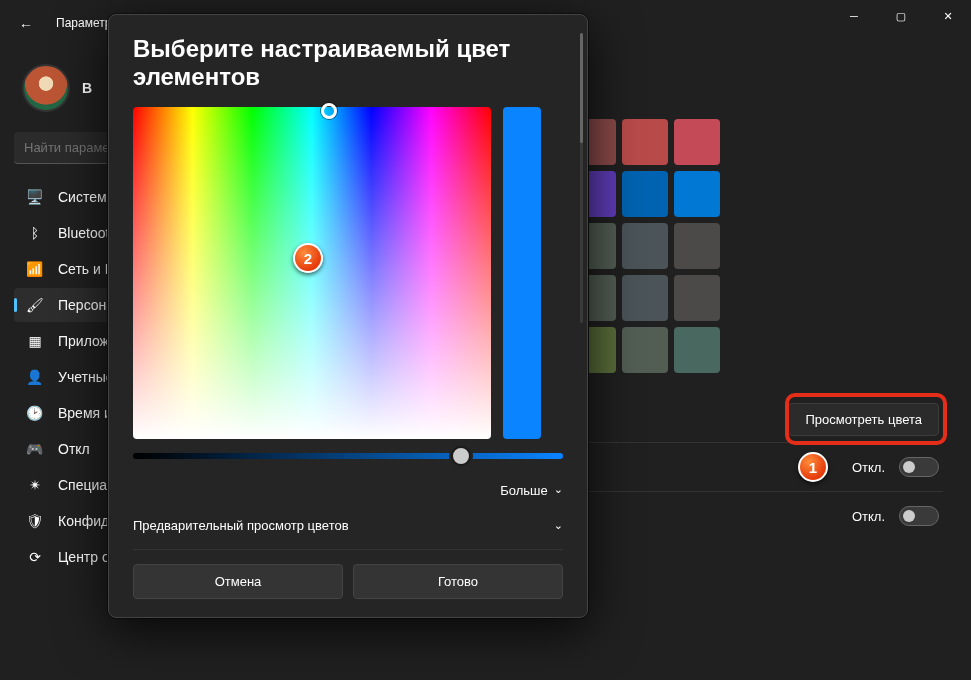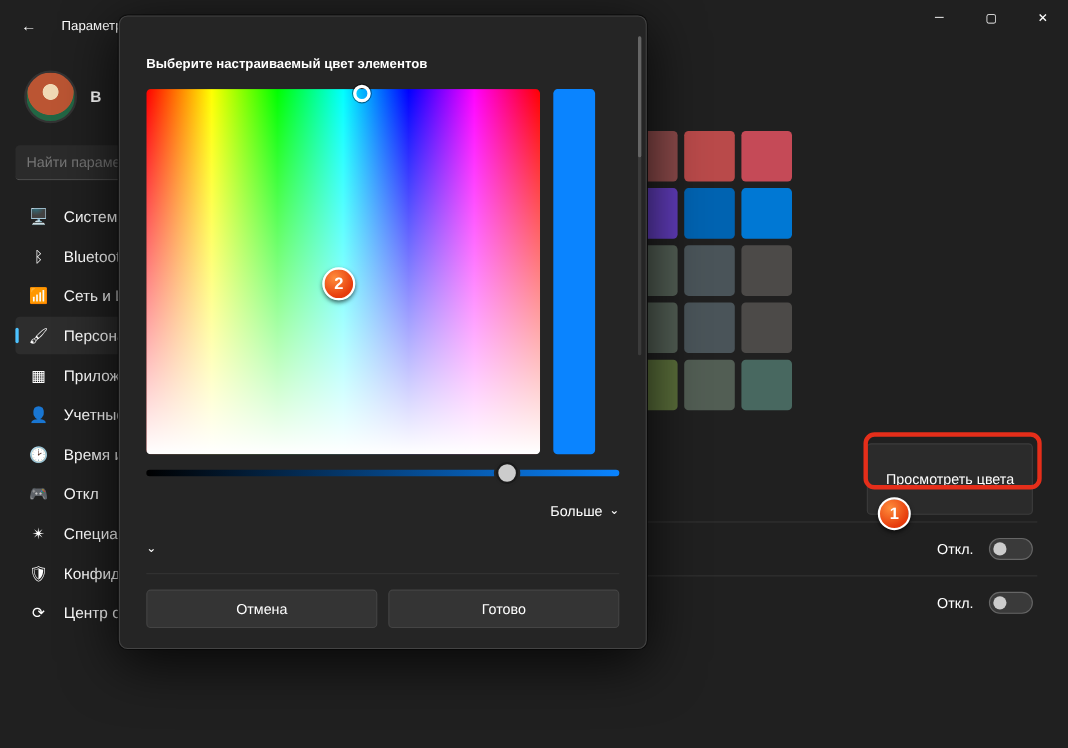--- a/index.html
+++ b/index.html
@@ -119,21 +119,21 @@
 .view-colors-wrap {
   display: flex; justify-content: flex-end;
   padding: 0 4px 6px 0;
   position: relative;
 }
 .view-colors-btn {
   background: #2b2b2b;
   border: 1px solid #3c3c3c;
   color: #fff;
   font-size: 13px;
-  padding: 24px 16px;
+  padding: 8px 16px;
   border-radius: 4px;
   cursor: pointer;
 }
 .highlight-box {
   position: absolute;
   right: -4px;
   top: -10px;
   width: 162px;
   height: 52px;
   border: 4px solid #e52e1a;
@@ -167,24 +167,23 @@
   left: 108px; top: 14px;
   width: 480px;
   background: #252525;
   border: 1px solid #444;
   border-radius: 8px;
   box-shadow: 0 12px 50px rgba(0,0,0,.8), 0 0 0 1px #111;
   padding: 20px 24px 18px;
   z-index: 50;
 }
 .modal-title {
-  font-size: 12px;
+  font-size: 24px;
   font-weight: 600;
   margin-bottom: 16px;
-  margin-top: 16px;
 }
 .picker-row {
   display: flex;
   gap: 12px;
   margin-bottom: 14px;
 }
 .color-field {
   width: 358px; height: 332px;
   position: relative;
   border-radius: 4px;
@@ -434,20 +433,21 @@
   </div>
   <div class="value-slider-wrap">
     <div class="value-slider"></div>
     <div class="value-thumb"></div>
   </div>
   <div class="more-row">
     <span>Больше</span>
     <span class="chevron">⌄</span>
   </div>
   <div class="preview-row">
+    <span>Предварительный просмотр цветов</span>
     <span class="chevron">⌄</span>
   </div>
   <div class="modal-buttons">
     <button class="modal-btn">Отмена</button>
     <button class="modal-btn">Готово</button>
   </div>
   <div class="modal-scroll">
     <div class="modal-scroll-thumb"></div>
   </div>
 </div>

